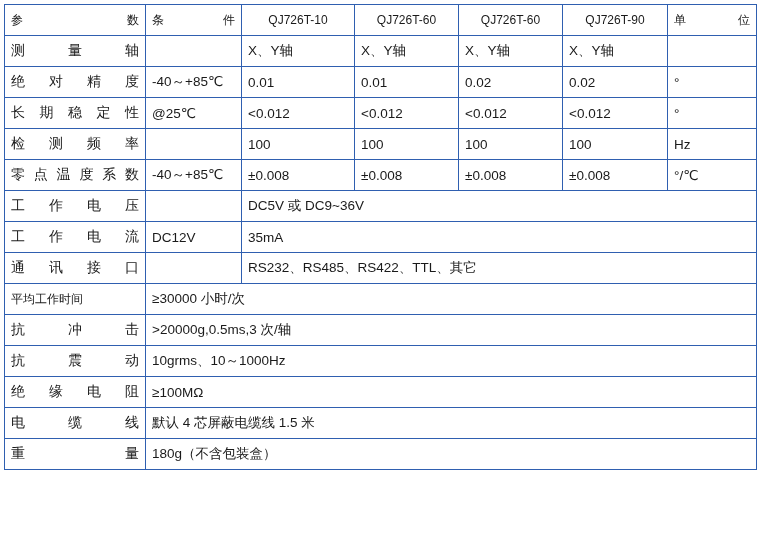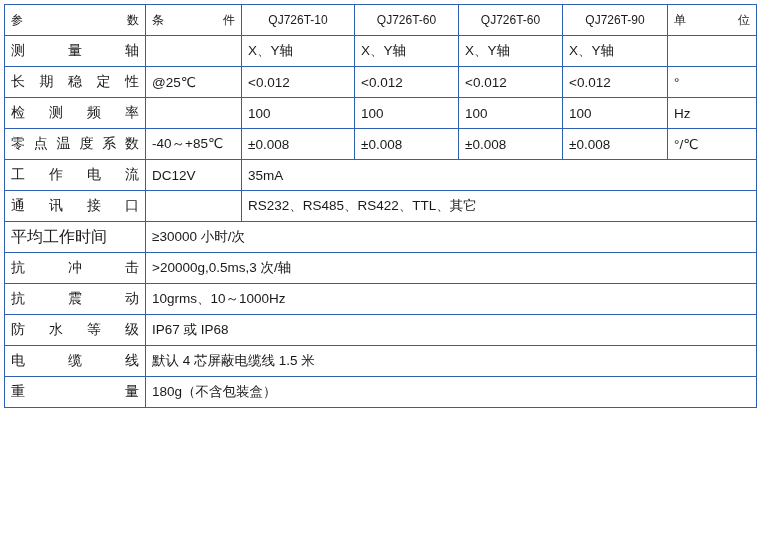--- a/index.html
+++ b/index.html
@@ -41,21 +41,21 @@
     text-align: justify;
     text-align-last: justify;
     text-justify: inter-character;
     padding-left: 12px;
     padding-right: 12px;
     font-size: 14px;
   }
   .label-plain {
     text-align: left;
     padding-left: 12px;
-    font-size: 16px;
+    font-size: 12px;
   }
   .hdr td {
     text-align: center;
     font-size: 12px;
   }
   .hdr .label-cell {
     text-align: justify;
     text-align-last: justify;
   }
   .val {
@@ -98,20 +98,29 @@
     <tr>
       <td class="label-cell">测量轴</td>
       <td class="val"></td>
       <td class="val">X、Y轴</td>
       <td class="val">X、Y轴</td>
       <td class="val">X、Y轴</td>
       <td class="val">X、Y轴</td>
       <td class="unit"></td>
     </tr>
 
+    <tr>
+      <td class="label-cell">绝对精度</td>
+      <td class="val">-40～+85℃</td>
+      <td class="val">0.01</td>
+      <td class="val">0.01</td>
+      <td class="val">0.02</td>
+      <td class="val">0.02</td>
+      <td class="unit">°</td>
+    </tr>
 
 
     <tr>
       <td class="label-cell">长期稳定性</td>
       <td class="val">@25℃</td>
       <td class="val">&lt;0.012</td>
       <td class="val">&lt;0.012</td>
       <td class="val">&lt;0.012</td>
       <td class="val">&lt;0.012</td>
       <td class="unit">°</td>
@@ -130,20 +139,25 @@
     <tr>
       <td class="label-cell">零点温度系数</td>
       <td class="val">-40～+85℃</td>
       <td class="val">±0.008</td>
       <td class="val">±0.008</td>
       <td class="val">±0.008</td>
       <td class="val">±0.008</td>
       <td class="unit">°/℃</td>
     </tr>
 
+    <tr>
+      <td class="label-cell">工作电压</td>
+      <td class="val"></td>
+      <td class="wide" colspan="5">DC5V 或 DC9~36V</td>
+    </tr>
 
     <tr>
       <td class="label-cell">工作电流</td>
       <td class="val">DC12V</td>
       <td class="wide" colspan="5">35mA</td>
     </tr>
 
     <tr>
       <td class="label-cell">通讯接口</td>
       <td class="val"></td>
@@ -158,25 +172,25 @@
     <tr>
       <td class="label-cell">抗冲击</td>
       <td class="wide" colspan="6">&gt;20000g,0.5ms,3 次/轴</td>
     </tr>
 
     <tr>
       <td class="label-cell">抗震动</td>
       <td class="wide" colspan="6">10grms、10～1000Hz</td>
     </tr>
 
-
-    <tr>
-      <td class="label-cell">防水等级</td>
-      <td class="wide" colspan="6">IP67 或 IP68</td>
-    </tr>
+    <tr>
+      <td class="label-cell">绝缘电阻</td>
+      <td class="wide" colspan="6">≥100MΩ</td>
+    </tr>
+
 
     <tr>
       <td class="label-cell">电缆线</td>
       <td class="wide" colspan="6">默认 4 芯屏蔽电缆线 1.5 米</td>
     </tr>
 
     <tr>
       <td class="label-cell">重量</td>
       <td class="wide" colspan="6">180g（不含包装盒）</td>
     </tr>

